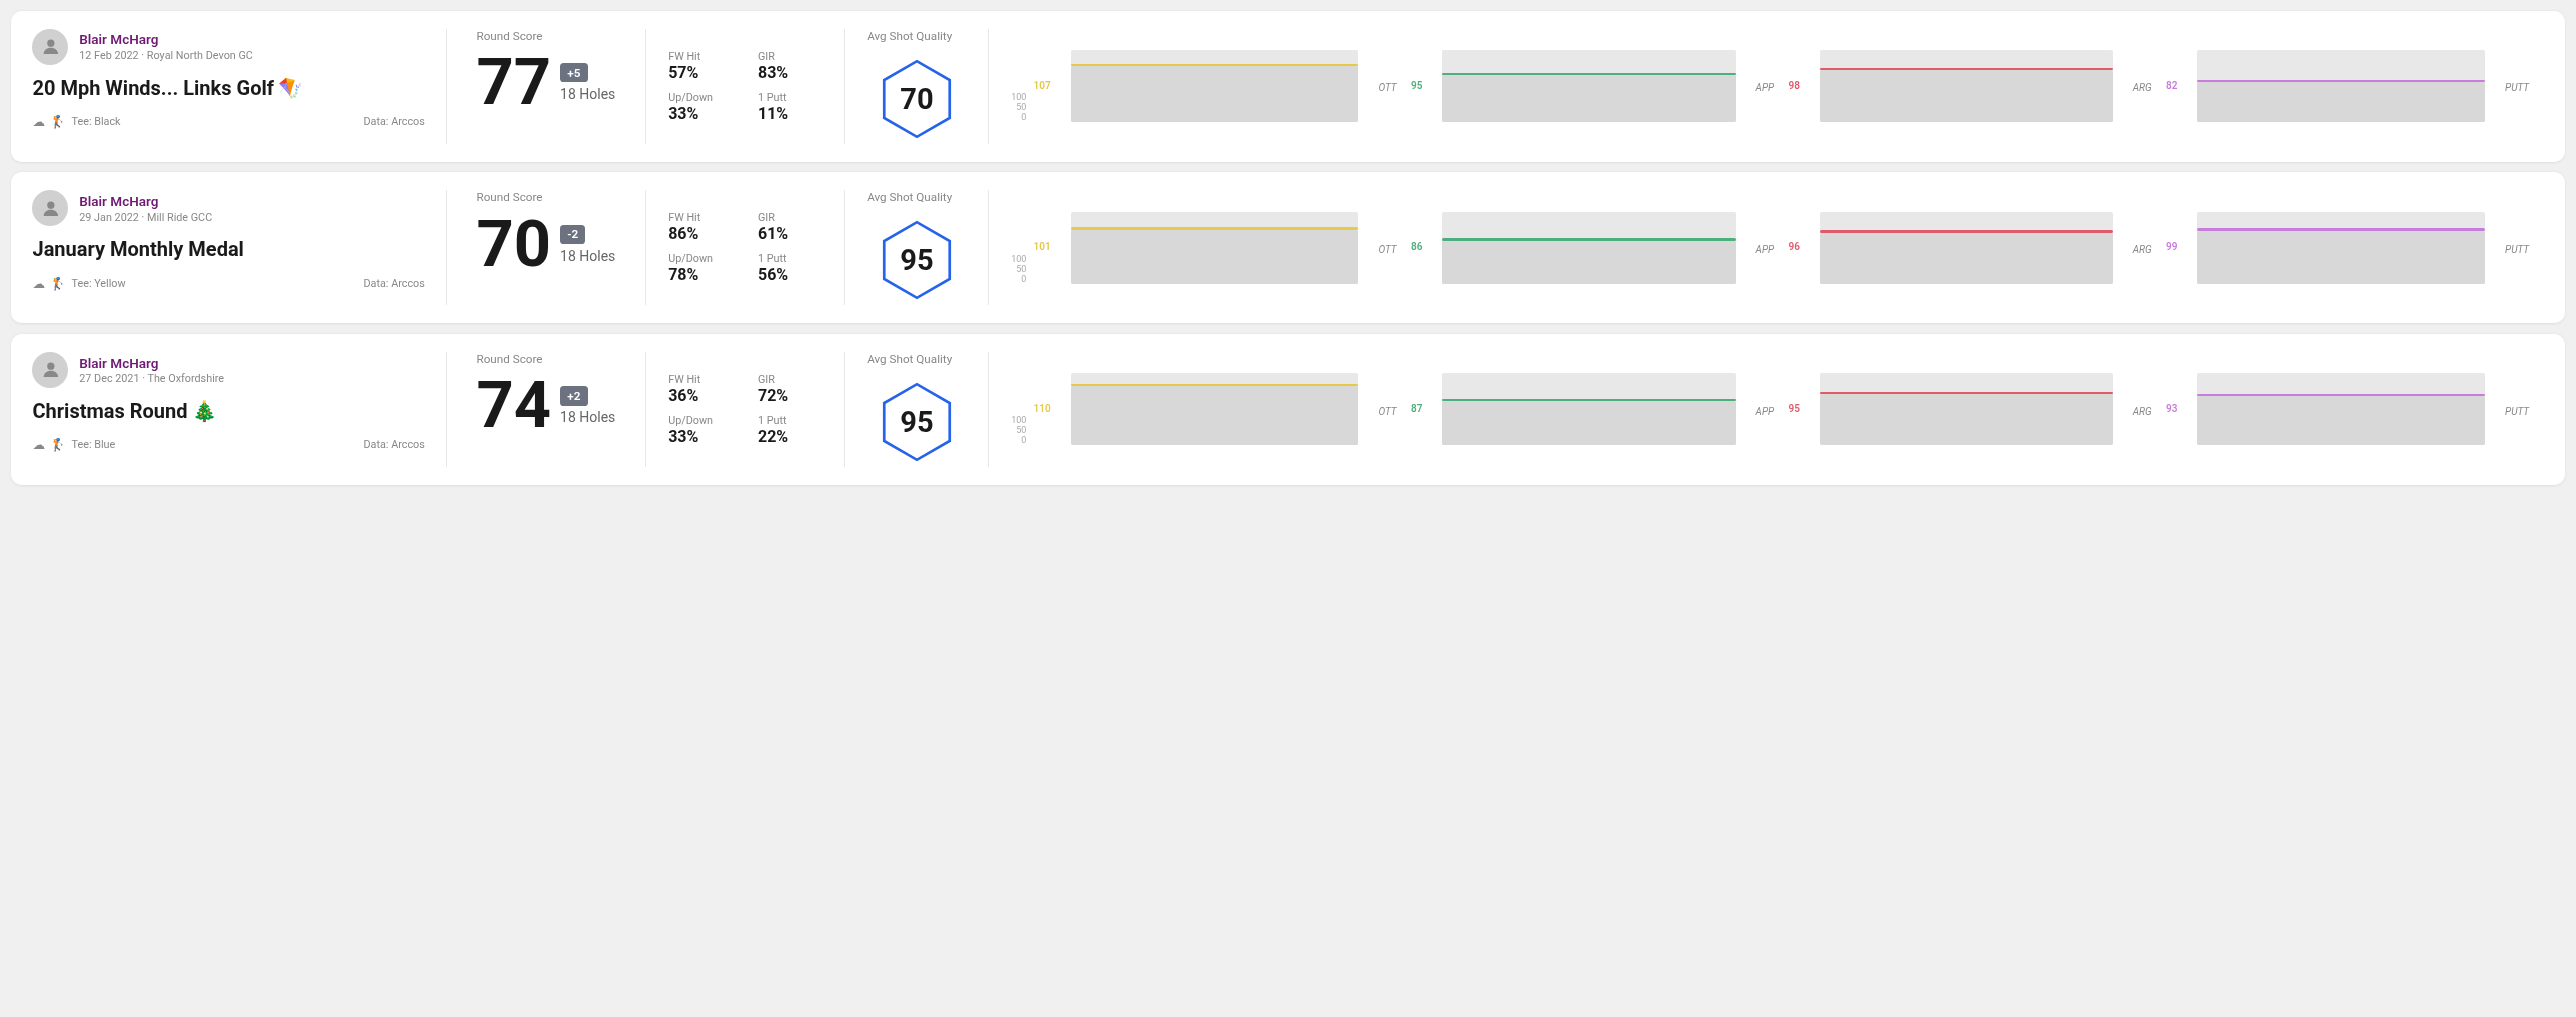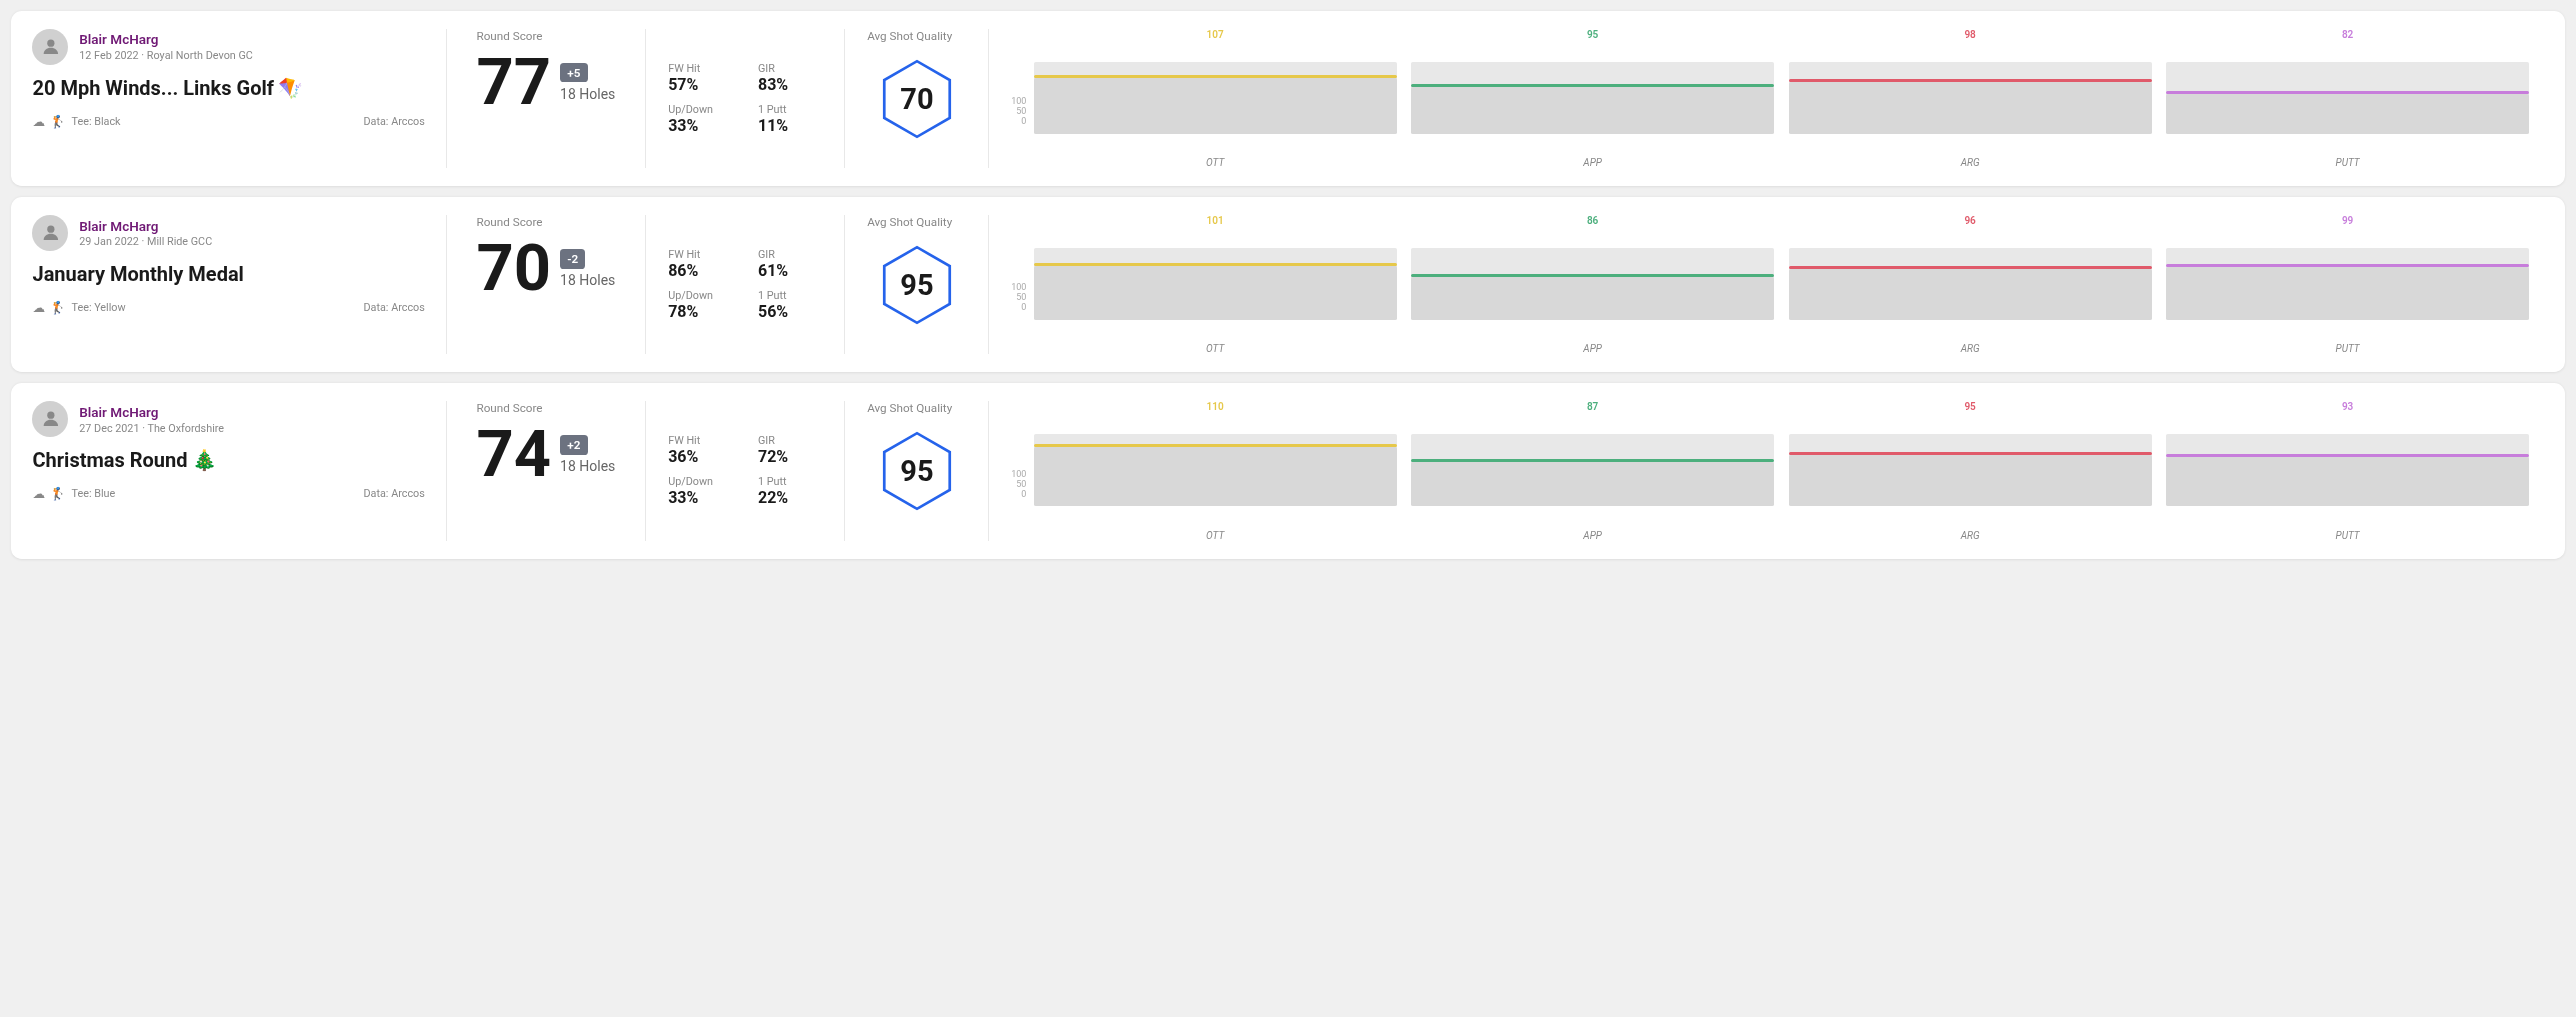--- a/index.html
+++ b/index.html
@@ -172,21 +172,21 @@
     }
     .chart-section {
       flex: 1;
       padding: 0 14.4px 0 21.7px;
       display: flex;
       flex-direction: column;
       justify-content: center;
     }
     .bar-group {
       display: flex;
-      flex-direction: column;
+      flex-direction: row;
       align-items: center;
       gap: 20px;
       flex: 1;
     }
     .bar-value {
       font-size: 10px;
       font-weight: 600;
       margin-bottom: 1.8px;
     }
     .bar-bg {
@@ -213,21 +213,21 @@
     }
     .bar-label {
       font-size: 10px;
       color: #888;
       margin-top: 3.6px;
       font-style: italic;
     }
     .y-axis {
       display: flex;
       flex-direction: column;
-      justify-content: flex-start;
+      justify-content: flex-end;
       align-items: flex-end;
       height: 72px;
       padding-right: 3.6px;
     }
     .y-tick {
       font-size: 9px;
       color: #aaa;
     }
     .chart-inner {
       display: flex;

